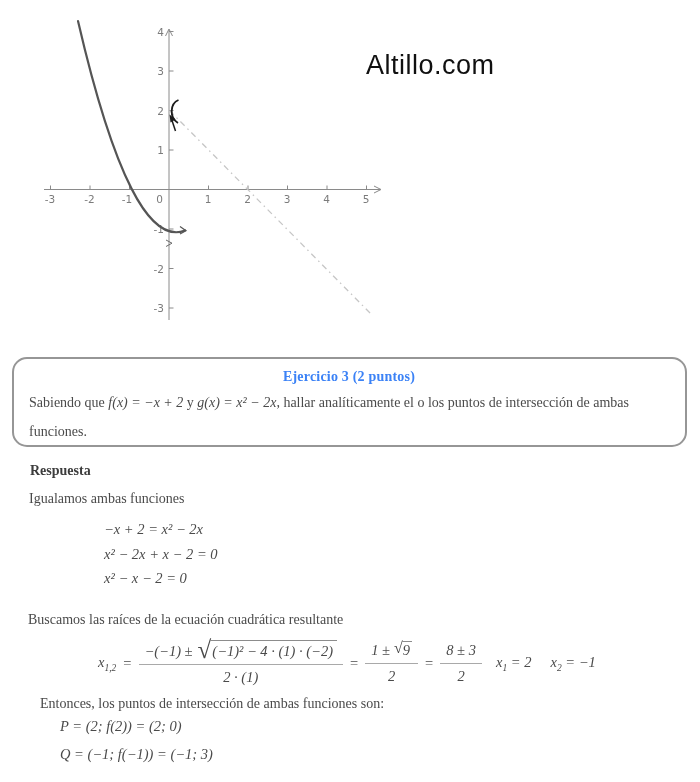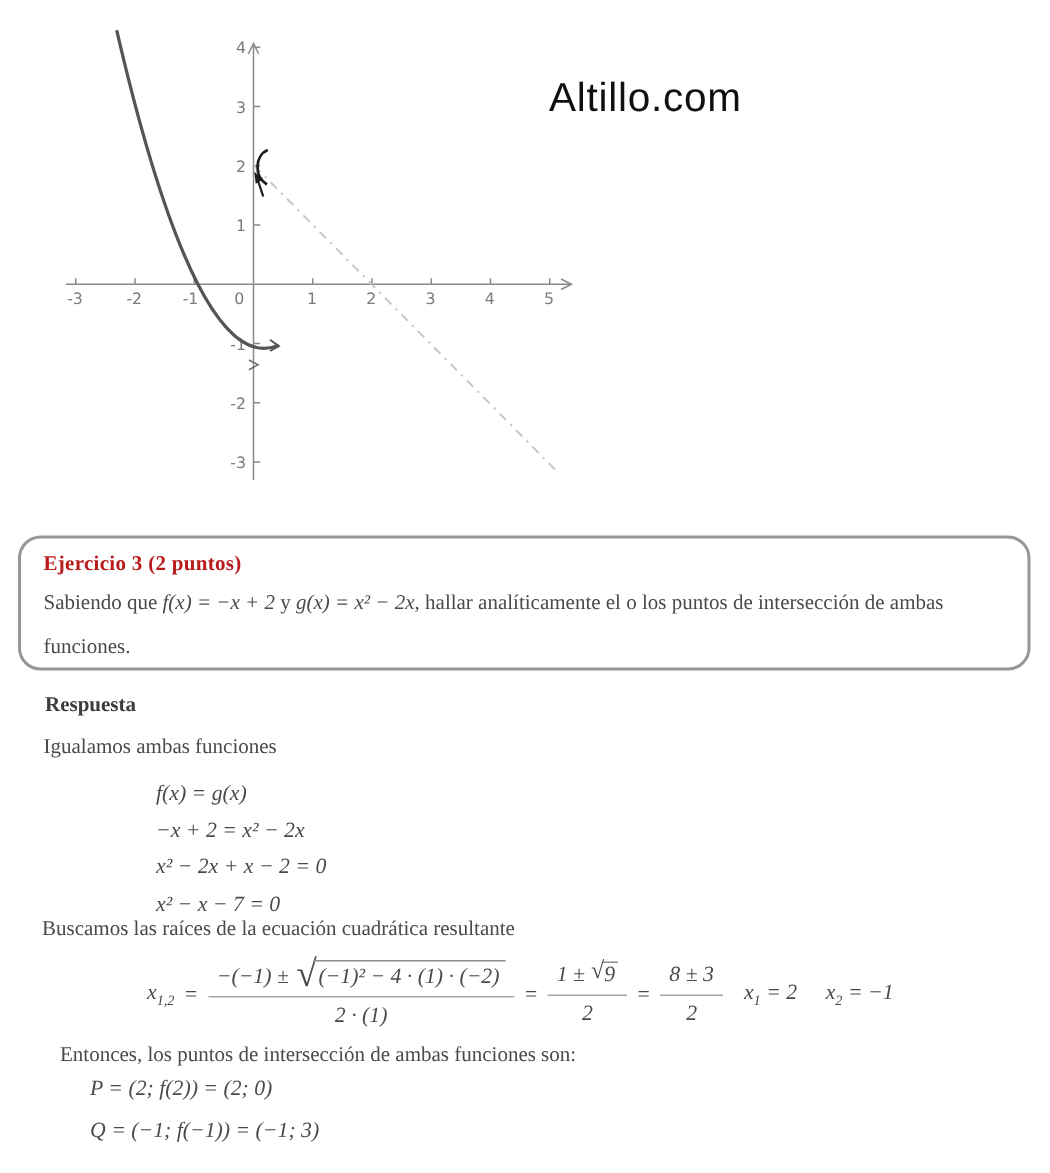--- a/index.html
+++ b/index.html
@@ -14,21 +14,21 @@
   .watermark {
     position:absolute; left:366px; top:50px;
     font-family:"Liberation Sans", sans-serif; font-size:27px; color:#101010;
     letter-spacing:0.5px;
   }
   .exercise-box {
     position:absolute; left:12px; top:357px; width:675px; height:90px;
     box-sizing:border-box; border:2px solid #969696; border-radius:15px;
     padding:10px 16px 0 15px;
   }
-  .ex-title { font-weight:bold; font-size:14px; color:#b91c1c; letter-spacing:0.2px; }
+  .ex-title { font-weight:bold; font-size:14px; color:#3b82f6; letter-spacing:0.2px;text-align:center; }
   .ex-body { margin:3px 0 0 0; font-size:14px; line-height:29px; color:#4a4a4a; }
   .math { font-style:italic; }
   .ans-heading { position:absolute; left:30px; top:463px; font-weight:bold; font-size:14px; color:#3c3c3c; }
   .line-text { position:absolute; font-size:14px; color:#4a4a4a; }
   .intro1 { left:29px; top:491px; }
   .intro2 { left:28px; top:612px; }
   .conclusion { left:40px; top:696px; }
   .steps { position:absolute; left:104px; top:517px; }
   .step { height:24.7px; line-height:24.7px; font-size:14.5px; font-style:italic; color:#4a4a4a; }
   .formula {
@@ -124,24 +124,23 @@
 
   <div class="exercise-box">
     <div class="ex-title">Ejercicio 3 (2 puntos)</div>
     <p class="ex-body"><span>Sabiendo que </span><span class="math">f(x) = −x + 2</span><span> y </span><span class="math">g(x) = x² − 2x</span><span>, hallar analíticamente el o los puntos de intersección de ambas funciones.</span></p>
   </div>
 
   <div class="ans-heading">Respuesta</div>
   <div class="line-text intro1">Igualamos ambas funciones</div>
 
   <div class="steps">
-    <div class="step">f(x) = g(x)</div>
     <div class="step">−x + 2 = x² − 2x</div>
     <div class="step">x² − 2x + x − 2 = 0</div>
-    <div class="step">x² − x − 7 = 0</div>
+    <div class="step">x² − x − 2 = 0</div>
   </div>
 
   <div class="line-text intro2">Buscamos las raíces de la ecuación cuadrática resultante</div>
 
   <div class="formula">
     <span><span>x</span><sub>1,2</sub></span>
     <span class="eqsign">=</span>
     <span class="frac">
       <span class="num">
           <span>−(−1) ±</span>

